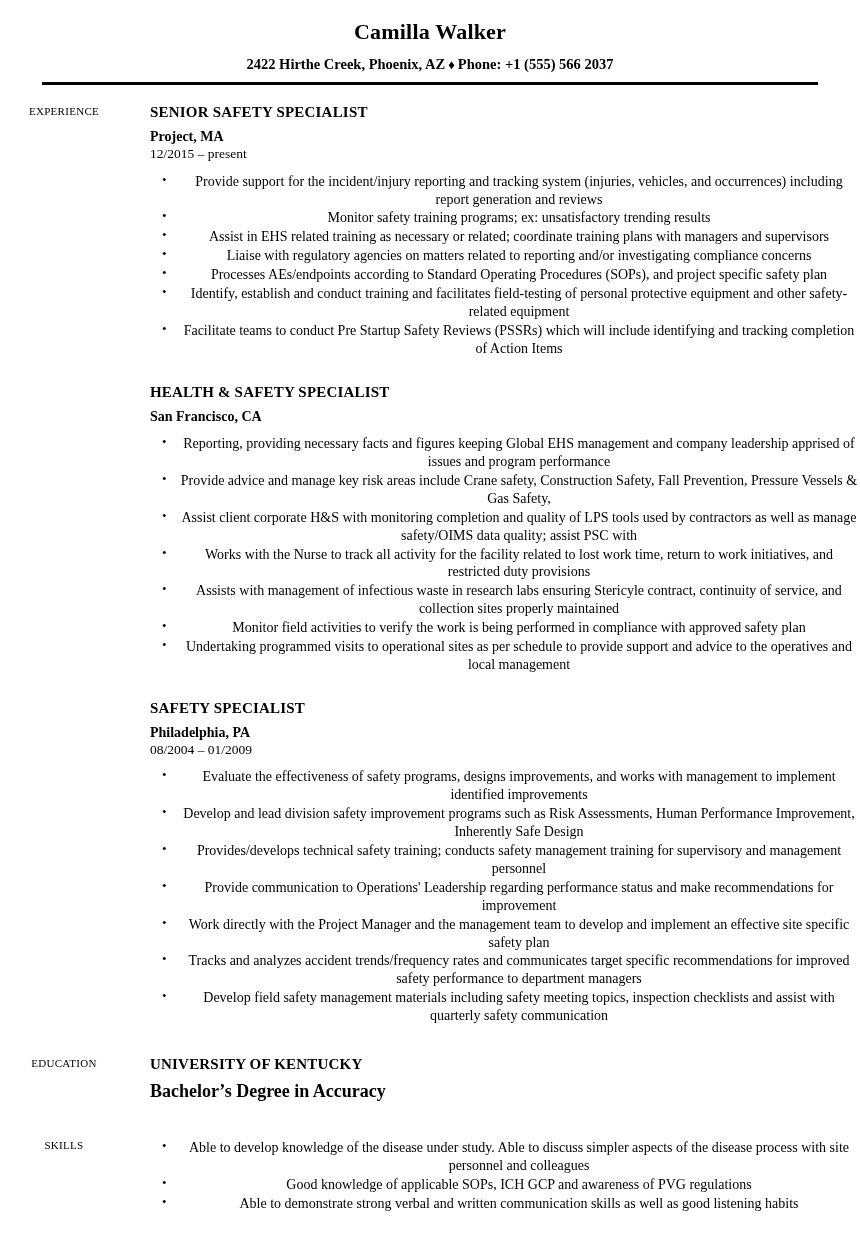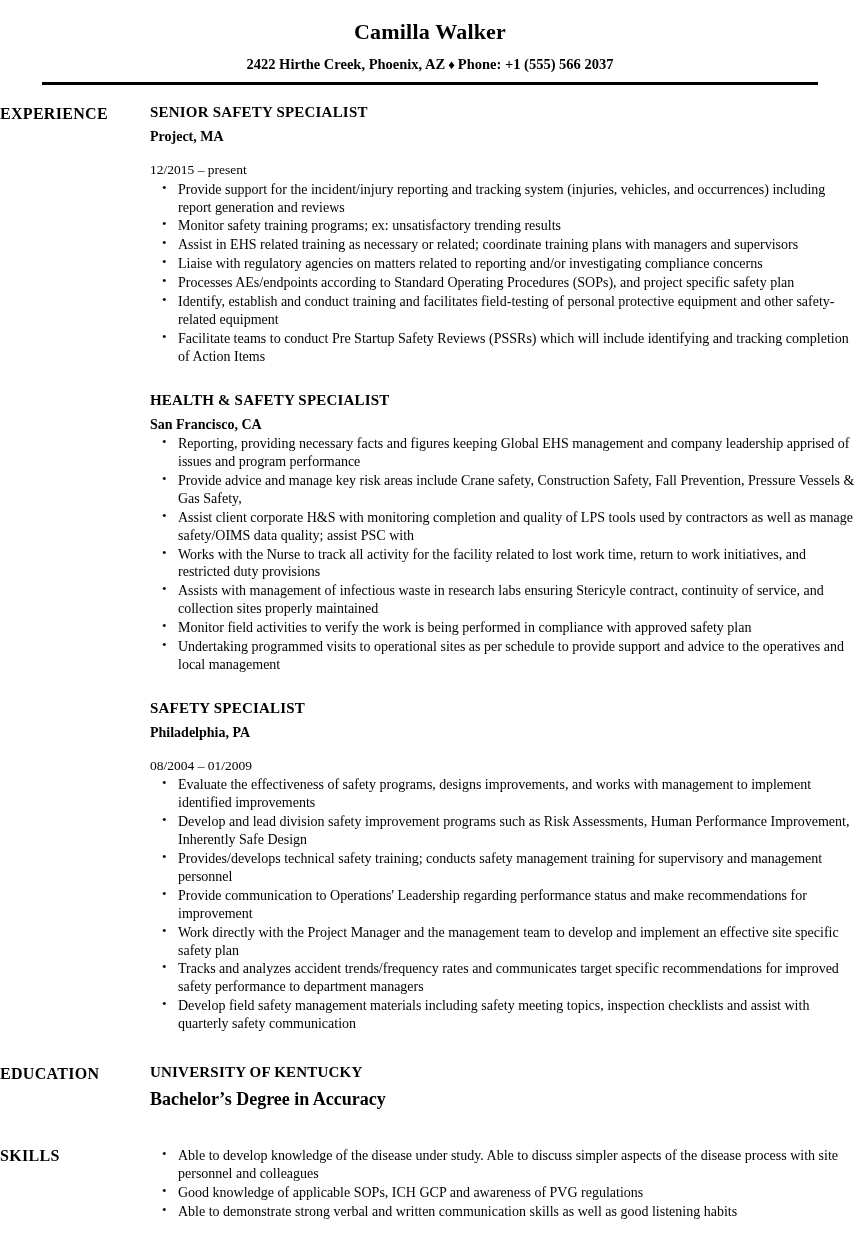--- a/index.html
+++ b/index.html
@@ -55,23 +55,23 @@
   }
 
   
   .section {
     display: flex;
     align-items: flex-start;
   }
   .section-label {
     width: 128px;
     min-width: 128px;
-    text-align: left;
-    font-size: 16px;
-    font-weight: bold;
+    text-align: center;
+    font-size: 11px;
+    font-weight: normal;
     letter-spacing: 0.3px;
     padding-right: 0;
     box-sizing: border-box;
   }
   .section-body {
     flex: 1;
     padding-left: 22px;
     box-sizing: border-box;
   }
 
@@ -91,29 +91,30 @@
   }
   .job-location {
     font-size: 14px;
     font-weight: bold;
     margin-top: 8px;
     line-height: 1.15;
   }
   .job-dates {
     font-size: 13.5px;
     font-weight: normal;
-    margin-top: 17px;
+    margin-top: 1px;
     line-height: 1.2;
   }
 
   
   ul.bullets {
     list-style: none;
-    margin: 2px 0 0 0;
+    margin: 10px 0 0 0;
     padding: 0;
+    text-align: center;
   }
   ul.bullets li {
     position: relative;
     padding-left: 28px;
     font-size: 14px;
     line-height: 1.28;
     margin-top: 1px;
   }
   ul.bullets li::before {
     content: "\2022";

